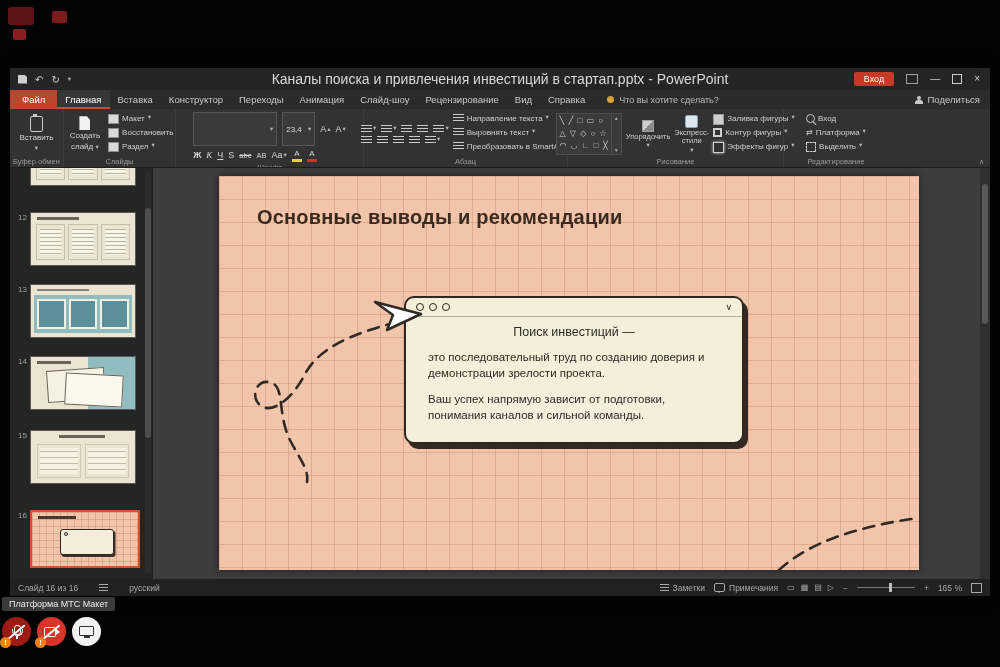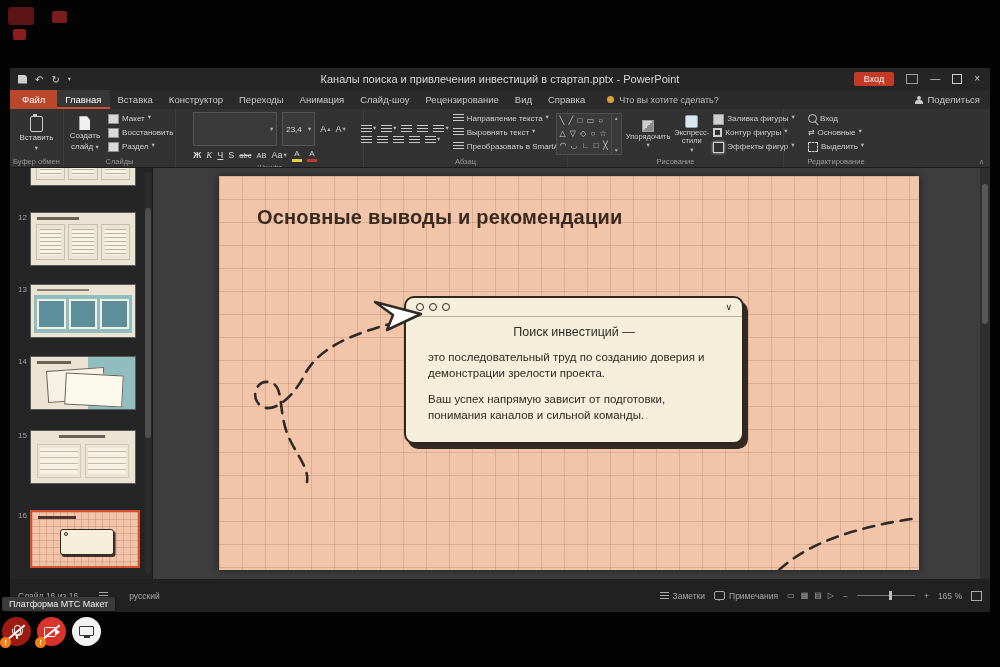--- a/index.html
+++ b/index.html
@@ -10,21 +10,21 @@
   .ov1{position:absolute;left:8px;top:7px;width:26px;height:18px;background:#5c1414;border-radius:3px}
   .ov2{position:absolute;left:52px;top:11px;width:15px;height:12px;background:#7c1b1b;border-radius:2px}
   .ov3{position:absolute;left:13px;top:29px;width:13px;height:11px;background:#8a1e1e;border-radius:2px}
 
   
   .ppt{position:absolute;left:10px;top:68px;width:980px;height:527px;background:#303030;box-shadow:0 0 12px rgba(0,0,0,.8)}
 
   .titlebar{height:22px;background:#252525;display:flex;align-items:center;position:relative;color:#d6d6d6}
   .qat{display:flex;gap:8px;margin-left:8px;font-size:10px;color:#cfcfcf;align-items:center}
   .ic-save{width:9px;height:9px;background:#cfcfcf;clip-path:polygon(0 0,72% 0,100% 28%,100% 100%,0 100%)}
-  .wtitle{position:absolute;left:50%;transform:translateX(-50%);font-size:11px;white-space:nowrap;color:#d8d8d8}
+  .wtitle{position:absolute;left:50%;transform:translateX(-50%);font-size:14px;white-space:nowrap;color:#d8d8d8}
   .tbright{margin-left:auto;display:flex;align-items:center;gap:12px;margin-right:10px}
   .login{background:#c43a27;color:#fff;font-size:9px;padding:2px 10px;border-radius:2px;cursor:pointer}
   .winbtn{font-size:10px;color:#cfcfcf;line-height:1}
   .maxbox{width:8px;height:8px;border:1px solid #cfcfcf}
   .ribopts{width:10px;height:8px;border:1px solid #9f9f9f}
 
   .tabsrow{height:19px;background:#2b2b2b;display:flex;align-items:stretch;font-size:9.5px;color:#c9c9c9}
   .tab{padding:0 8px;display:flex;align-items:center;cursor:pointer;white-space:nowrap}
   .tab.file{background:#b9472c;color:#fff;padding:0 12px}
   .tab.active{background:#373737;color:#fff;box-shadow:inset 0 -2px 0 #cf4a2e}
@@ -112,21 +112,21 @@
   .cardtop{height:18px;display:flex;align-items:center;padding:0 10px;gap:5px;border-bottom:1px solid rgba(46,40,34,.3)}
   .dot{width:6px;height:6px;border:1.4px solid #2e2822;border-radius:50%}
   .cchev{margin-left:auto;font-size:9px;color:#2e2822;line-height:1}
   .chead{text-align:center;font-size:12.5px;color:#2e2a24;margin-top:8px}
   .cpara{font-size:11.5px;color:#2e2a24;line-height:1.4;padding:0 22px;margin-top:10px}
   .cursor{position:absolute;left:154px;top:120px}
   .vscroll{position:absolute;right:0;top:0;width:10px;height:100%;background:#2f2f2f}
   .vthumb{position:absolute;left:2px;top:16px;width:6px;height:140px;background:#585858;border-radius:3px}
 
   
-  .statusbar{height:17px;background:#212121;display:flex;align-items:center;font-size:8.5px;color:#a8a8a8;padding:8px 8px;gap:21px}
+  .statusbar{height:17px;background:#212121;display:flex;align-items:center;font-size:8.5px;color:#a8a8a8;padding:0 8px;gap:21px}
   .sbright{margin-left:auto;display:flex;align-items:center;gap:9px}
   .sbitem{display:flex;align-items:center;gap:4px;cursor:pointer}
   .bubble{width:9px;height:7px;border:1px solid #a8a8a8;border-radius:2px;position:relative}
   .bubble::after{content:"";position:absolute;left:2px;bottom:-4px;border:2px solid transparent;border-top-color:#a8a8a8}
   .nlines{width:9px;height:8px;background:repeating-linear-gradient(#a8a8a8 0 1px,transparent 1px 3px);flex:0 0 auto}
   .viewics{display:flex;gap:6px;font-size:8px}
   .slider{width:58px;height:1px;background:#777;position:relative;cursor:pointer}
   .knob{position:absolute;left:55%;top:-4px;width:3px;height:9px;background:#bdbdbd}
   .fit{width:9px;height:8px;border:1px solid #a8a8a8;cursor:pointer}
 
@@ -394,21 +394,21 @@
 
       <div class="rgroup" style="width:104px;border-right:none">
         <div class="gbody">
           <div class="scol">
             <div class="sbtn">
                 <span class="ic-mag"></span>
                 <span>Вход</span>
               </div>
             <div class="sbtn">
                 <span>⇄</span>
-                <span>Основные</span>
+                <span>Платформа</span>
                 <span class="caret">▾</span>
               </div>
             <div class="sbtn">
                 <span class="ic-sel"></span>
                 <span>Выделить</span>
                 <span class="caret">▾</span>
               </div>
           </div>
         </div>
         <div class="glabel">Редактирование</div>

